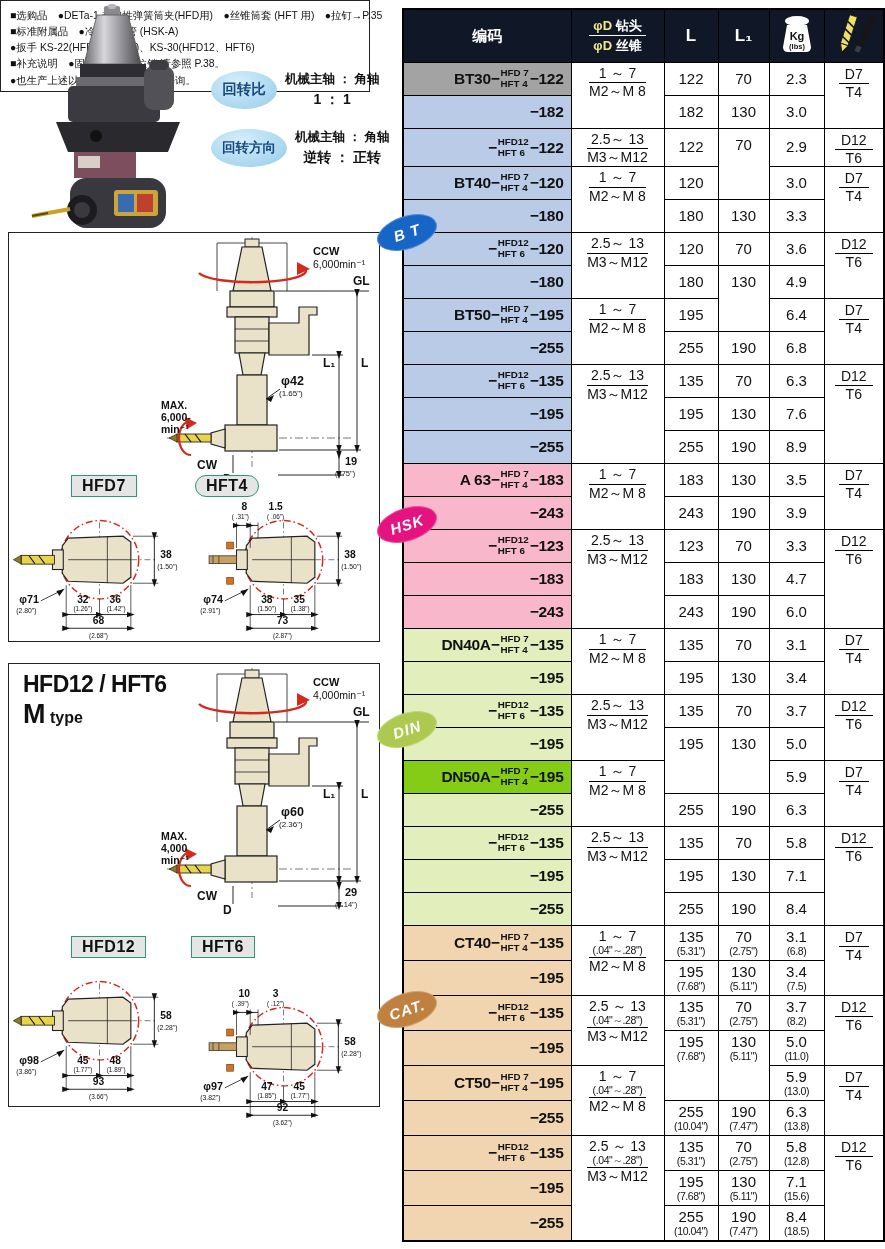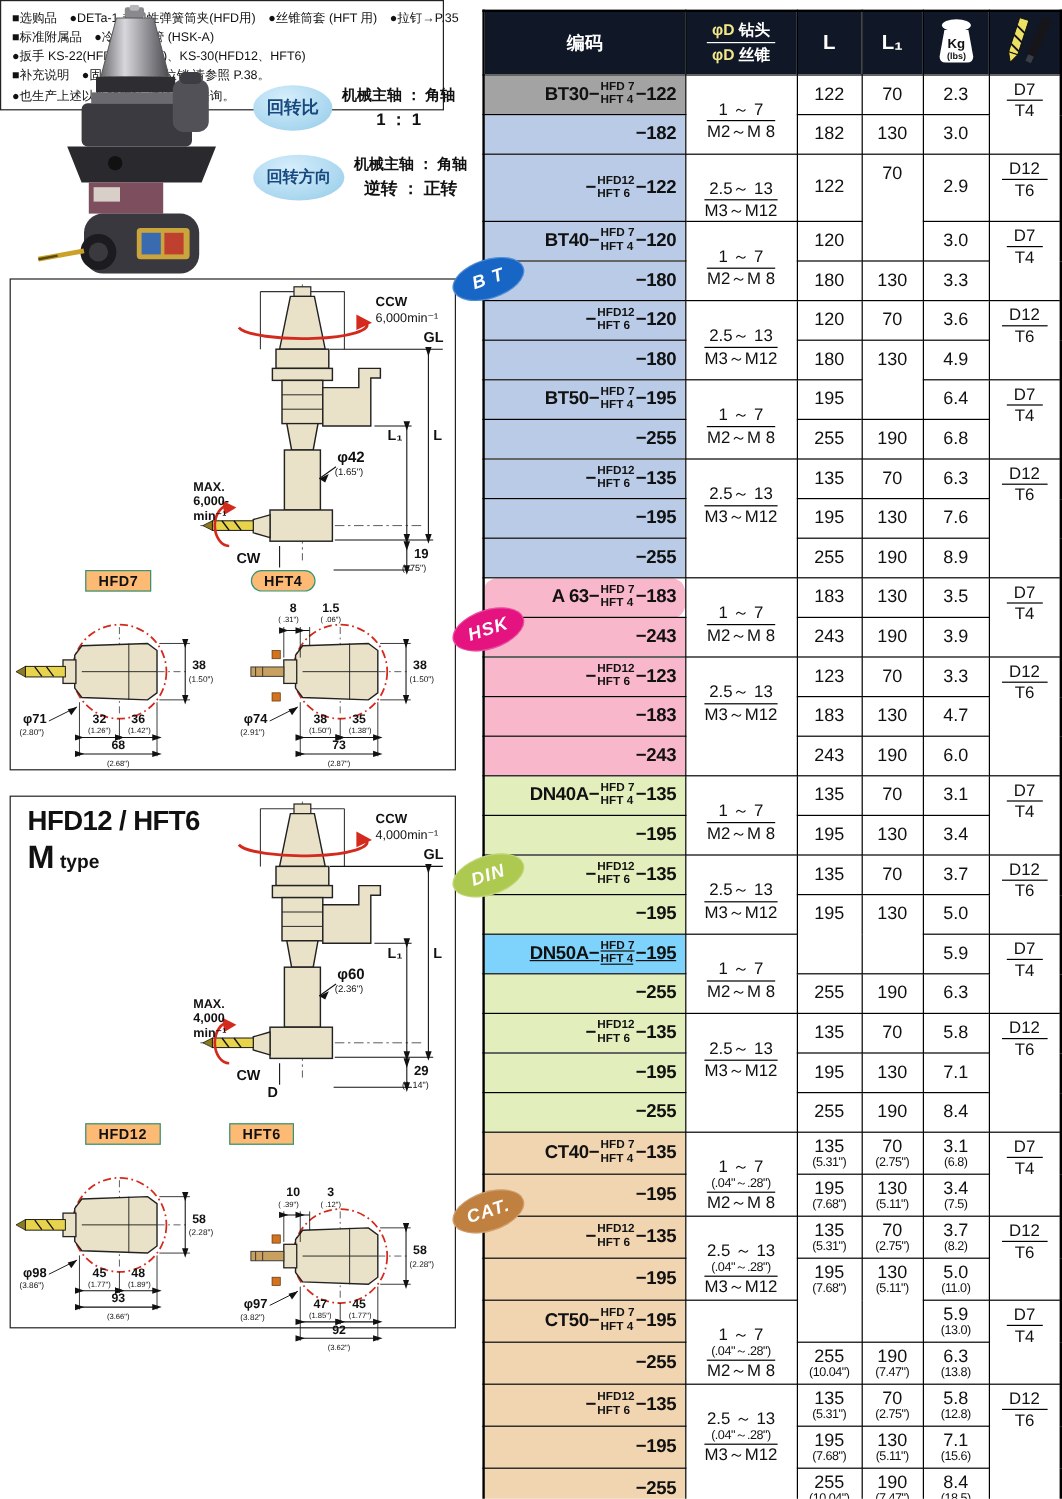--- a/index.html
+++ b/index.html
@@ -6,21 +6,21 @@
   body{width:885px;height:1249px;position:relative;font-family:"Liberation Sans","DejaVu Sans",sans-serif;color:#111;overflow:hidden;}
   
   .panel{position:absolute;background:#fff;border:1.5px solid #222;}
   #s-panel{left:8px;top:232px;width:370px;height:408px;}
   #m-panel{left:8px;top:663px;width:370px;height:442px;}
   #notes-panel{left:8px;top:1150px;width:370px;height:92px;border:1.2px solid #222;padding:7px 9px;box-sizing:border-box;}
   .panel-title{position:absolute;left:14px;top:8px;line-height:1.05;}
   .pt1{font-size:23px;font-weight:bold;letter-spacing:-0.5px;}
   .pt2{font-size:16px;font-weight:bold;margin-top:4px;}
   .pt2 .big{font-size:27px;}
-  .subtag{position:absolute;background:#fdba74;border:1.5px solid #2f9678;font-weight:bold;font-size:12px;padding:1px 10px;letter-spacing:0.5px;}
+  .subtag{position:absolute;background:#e5e5e5;border:1.5px solid #2f9678;font-weight:bold;font-size:16px;padding:1px 10px;letter-spacing:0.5px;}
   .note-line{font-size:10.4px;line-height:1.55;white-space:nowrap;}
   
   #info-area{position:absolute;left:211px;top:70px;width:200px;}
   .info-row{display:flex;align-items:center;margin-bottom:18px;gap:8px;}
   .oval{background:radial-gradient(ellipse at 40% 30%, #d6eefb 0%, #a8d6ef 70%, #8cc4e4 100%);border-radius:50%;color:#17497e;font-weight:bold;display:flex;align-items:center;justify-content:center;flex:none;}
   .oval1{width:66px;height:38px;font-size:14.5px;}
   .oval2{width:76px;height:38px;font-size:13.5px;}
   .info-text{font-size:12.5px;font-weight:bold;line-height:1.5;white-space:nowrap;}
   .info-text .l2{text-align:center;font-size:14px;}
   
@@ -32,21 +32,21 @@
   thead .hL{font-size:17px;}
   td{background:#fff;text-align:center;font-size:15px;}
   tr.r33{height:33px;} tr.r35{height:35px;}
   td.code{text-align:right;}
   .codewrap{display:flex;justify-content:flex-end;align-items:center;height:100%;padding-right:7px;}
   .cp,.cx{font-weight:bold;font-size:15.5px;letter-spacing:-0.3px;}
   .cs{display:flex;flex-direction:column;font-size:9.8px;font-weight:bold;line-height:1.12;text-align:left;margin:0 1px;}
   .vtop{vertical-align:top;}
   .cellpad{height:32px;display:flex;flex-direction:column;justify-content:center;}
   .cellpad.tall{height:34px;}
-  .frac{display:inline-block;margin-top:20px;line-height:1.1;}
+  .frac{display:inline-block;margin-top:2px;line-height:1.1;}
   .frac .fn{border-bottom:1.3px solid #000;padding:1px 2px 1px 2px;}
   .frac .fd{padding-top:1px;}
   .spec-f{font-size:14px;}
   .spec-f .inch{font-size:10.5px;letter-spacing:-0.4px;}
   .dtf{display:inline-block;margin-top:3px;line-height:1.15;font-size:14px;}
   .dtf .fn{border-bottom:1.3px solid #000;padding:0 6px 1px 6px;}
   .sub{font-size:10.5px;letter-spacing:-0.4px;line-height:1.05;}
   .main-n{line-height:1.1;}
   .hfrac{display:inline-block;line-height:1.2;font-size:13px;}
   .hfrac .fn{border-bottom:1.2px solid #fff;padding:0 4px 2px 4px;}
@@ -163,21 +163,21 @@
         <text x="14" y="176" font-size="10.5" fill="#111" text-anchor="start" font-weight="bold">MAX.</text>
         <text x="14" y="188" font-size="10.5" fill="#111" text-anchor="start" font-weight="bold">6,000-</text>
         <text x="14" y="200" font-size="10.5" fill="#111" text-anchor="start" font-weight="bold">min⁻¹</text>
         <text x="50" y="236" font-size="12" fill="#111" text-anchor="start" font-weight="bold">CW</text>
         <text x="76" y="250" font-size="12" fill="#111" text-anchor="start" font-weight="bold">D</text>
         <line x1="86" y1="222" x2="86" y2="240" stroke="#111" stroke-width="0.9"></line>
         <text x="198" y="232" font-size="11" fill="#111" text-anchor="start" font-weight="bold">19</text>
         <text x="188" y="243" font-size="7.5" fill="#111" text-anchor="start" font-weight="normal">( .75")</text>
       </svg></div>
   <div class="subtag" style="left:62px;top:242px;">HFD7</div>
-  <div class="subtag" style="left:200px;top:242px;border-radius:11px;">HFT4</div>
+  <div class="subtag" style="left:186px;top:242px;border-radius:11px;">HFT4</div>
   <div id="hfd7-svg" style="position:absolute;left:0;top:266px;"><svg width="182" height="142" viewBox="0 0 185 145">
         <defs>
           <marker id="mC" markerWidth="9" markerHeight="8" refX="4.5" refY="4" orient="auto">
             <path d="M0,1 L9,4 L0,7 Z" fill="#111"></path>
           </marker>
         </defs>
         <circle cx="92" cy="62" r="40" fill="none" stroke="#d42a1e" stroke-width="1.5" stroke-dasharray="7 3 1.5 3"></circle>
         <line x1="92" y1="24" x2="92" y2="100" stroke="#555" stroke-width="0.8" stroke-dasharray="6 3 1.5 3"></line>
         <line x1="30" y1="62" x2="150" y2="62" stroke="#555" stroke-width="0.8" stroke-dasharray="6 3 1.5 3"></line>
         <path d="M60,40 L116,38 L124,44 L124,80 L116,86 L60,84 L54,76 L54,48 Z" fill="#e9e2c8" stroke="#222" stroke-width="1.2"></path>
@@ -771,21 +771,21 @@
               <div class="main-n">190</div>
             </div>
           </td>
           <td>
             <div class="cellpad">
               <div class="main-n">8.9</div>
             </div>
           </td>
         </tr>
         <tr class="r33">
-          <td class="code" style="background: rgb(248, 183, 203); border-radius: 11px;">
+          <td class="code" style="background: rgb(248, 183, 203);">
             <div class="codewrap">
               <span class="cp">A 63−</span>
               <div class="cs">
                 <div>HFD 7</div>
                 <div>HFT 4</div>
               </div>
               <span class="cx">−183</span>
             </div>
           </td>
           <td rowspan="2" class="vtop"><div class="frac spec-f"><div class="fn">
@@ -1005,21 +1005,21 @@
               <div class="main-n">130</div>
             </div>
           </td>
           <td>
             <div class="cellpad">
               <div class="main-n">5.0</div>
             </div>
           </td>
         </tr>
         <tr class="r33">
-          <td class="code" style="background: #7dd3fc; text-decoration: underline;">
+          <td class="code" style="background: #84cc16;">
             <div class="codewrap">
               <span class="cp">DN50A−</span>
               <div class="cs">
                 <div>HFD 7</div>
                 <div>HFT 4</div>
               </div>
               <span class="cx">−195</span>
             </div>
           </td>
           <td rowspan="2" class="vtop"><div class="frac spec-f"><div class="fn">

